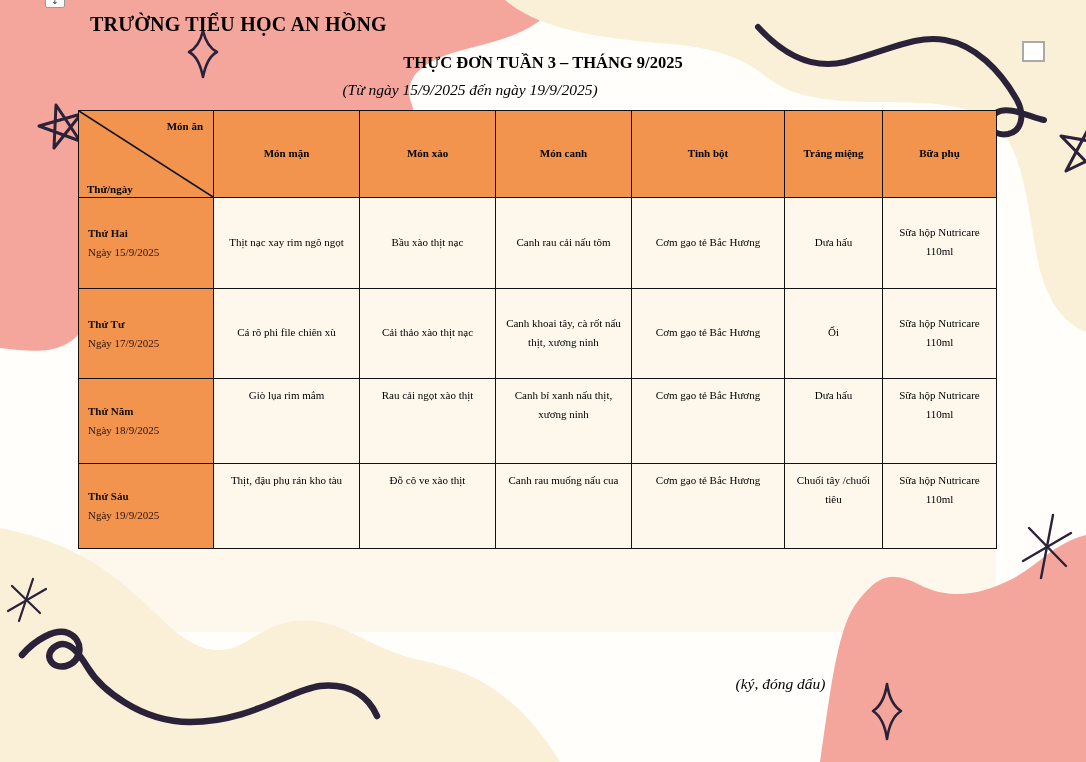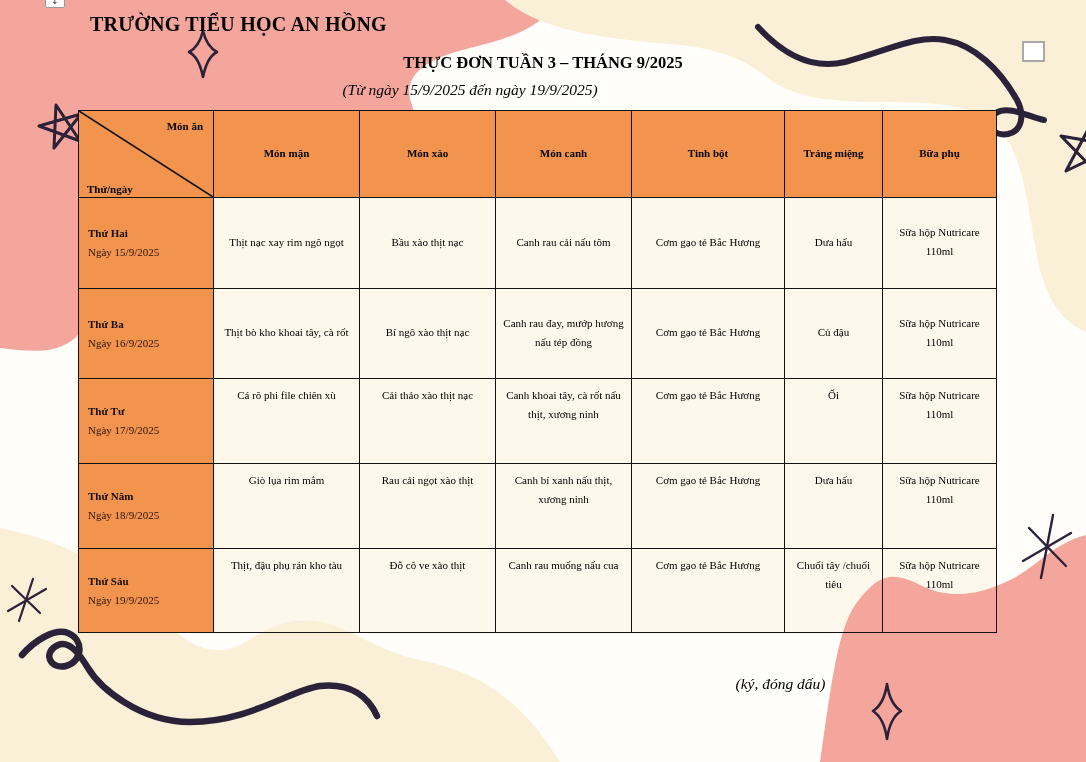--- a/index.html
+++ b/index.html
@@ -187,32 +187,20 @@
         </td>
         <td class="menu-cell">Thịt nạc xay rim ngô ngọt</td>
         <td class="menu-cell">Bầu xào thịt nạc</td>
         <td class="menu-cell">Canh rau cải nấu tôm</td>
         <td class="menu-cell">Cơm gạo tẻ Bắc Hương</td>
         <td class="menu-cell">Dưa hấu</td>
         <td class="menu-cell">Sữa hộp Nutricare 110ml</td>
       </tr>
       <tr>
         <td class="day-cell">
-          <div class="day-name">Thứ Ba</div>
-          <div class="day-date">Ngày 16/9/2025</div>
-        </td>
-        <td class="menu-cell">Thịt bò kho khoai tây, cà rốt</td>
-        <td class="menu-cell">Bí ngô xào thịt nạc</td>
-        <td class="menu-cell">Canh rau đay, mướp hương nấu tép đồng</td>
-        <td class="menu-cell">Cơm gạo tẻ Bắc Hương</td>
-        <td class="menu-cell">Củ đậu</td>
-        <td class="menu-cell">Sữa hộp Nutricare 110ml</td>
-      </tr>
-      <tr>
-        <td class="day-cell">
           <div class="day-name">Thứ Tư</div>
           <div class="day-date">Ngày 17/9/2025</div>
         </td>
         <td class="menu-cell">Cá rô phi file chiên xù</td>
         <td class="menu-cell">Cải thảo xào thịt nạc</td>
         <td class="menu-cell">Canh khoai tây, cà rốt nấu thịt, xương ninh</td>
         <td class="menu-cell">Cơm gạo tẻ Bắc Hương</td>
         <td class="menu-cell">Ổi</td>
         <td class="menu-cell">Sữa hộp Nutricare 110ml</td>
       </tr>

